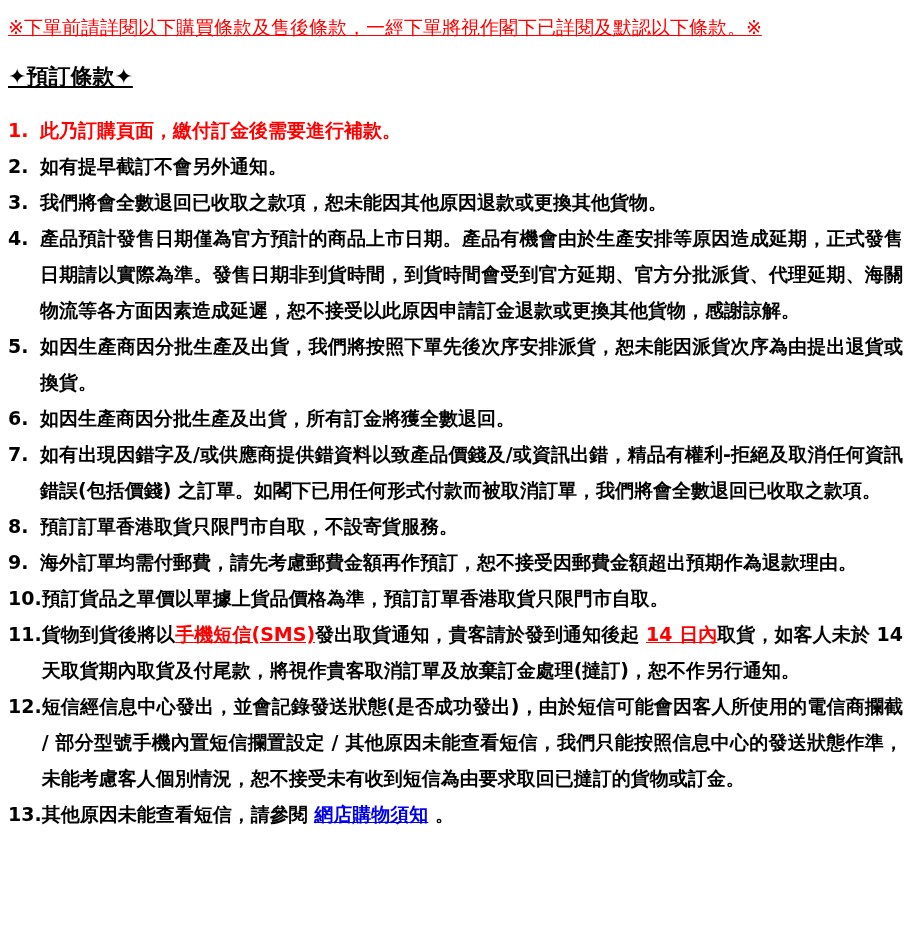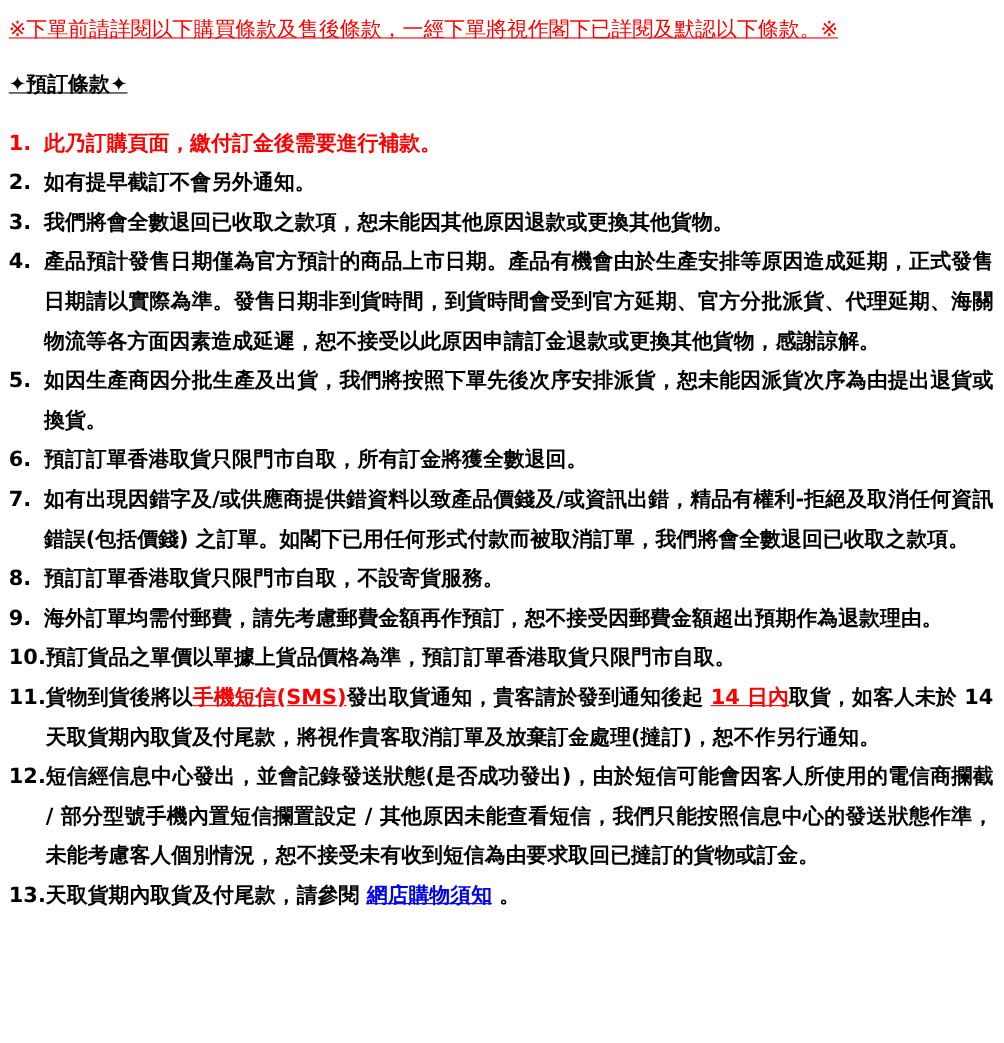--- a/index.html
+++ b/index.html
@@ -28,21 +28,21 @@
     color: var(--red);
     text-decoration: underline;
     font-size: 19px;
     line-height: 26px;
     margin: 4px 0 24px 0;
     font-weight: normal;
   }
   .section-title {
     color: var(--text);
     text-decoration: underline;
-    font-size: 19px;
+    font-size: 22px;
     line-height: 26px;
     margin: 0 0 22px 0;
     font-weight: bold;
   }
   .terms-list {
     margin: 0;
     padding: 0;
   }
   .term-item {
     display: flex;
@@ -96,21 +96,21 @@
       <div class="term-item">
         <span class="term-num">4.</span>
         <span class="term-text"><span>產品預計發售日期僅為官方預計的商品上市日期。產品有機會由於生產安排等原因造成延期，正式發售日期請以實際為準。發售日期非到貨時間，到貨時間會受到官方延期、官方分批派貨、代理延期、海關物流等各方面因素造成延遲，恕不接受以此原因申請訂金退款或更換其他貨物，感謝諒解。</span></span>
       </div>
       <div class="term-item">
         <span class="term-num">5.</span>
         <span class="term-text"><span>如因生產商因分批生產及出貨，我們將按照下單先後次序安排派貨，恕未能因派貨次序為由提出退貨或換貨。</span></span>
       </div>
       <div class="term-item">
         <span class="term-num">6.</span>
-        <span class="term-text"><span>預訂訂單香港取貨只限門市自取，所有訂金將獲全數退回。</span></span>
+        <span class="term-text"><span>如因生產商因分批生產及出貨，所有訂金將獲全數退回。</span></span>
       </div>
       <div class="term-item">
         <span class="term-num">7.</span>
         <span class="term-text"><span>如有出現因錯字及/或供應商提供錯資料以致產品價錢及/或資訊出錯，精品有權利-拒絕及取消任何資訊錯誤(包括價錢) 之訂單。如閣下已用任何形式付款而被取消訂單，我們將會全數退回已收取之款項。</span></span>
       </div>
       <div class="term-item">
         <span class="term-num">8.</span>
         <span class="term-text"><span>預訂訂單香港取貨只限門市自取，不設寄貨服務。</span></span>
       </div>
       <div class="term-item">
@@ -124,16 +124,16 @@
       <div class="term-item">
         <span class="term-num">11.</span>
         <span class="term-text"><span>貨物到貨後將以</span><span class="seg-red-underline">手機短信(SMS)</span><span>發出取貨通知，貴客請於發到通知後起 </span><span class="seg-red-underline">14 日內</span><span>取貨，如客人未於 14 天取貨期內取貨及付尾款，將視作貴客取消訂單及放棄訂金處理(撻訂)，恕不作另行通知。</span></span>
       </div>
       <div class="term-item">
         <span class="term-num">12.</span>
         <span class="term-text"><span>短信經信息中心發出，並會記錄發送狀態(是否成功發出)，由於短信可能會因客人所使用的電信商攔截 / 部分型號手機內置短信攔置設定 / 其他原因未能查看短信，我們只能按照信息中心的發送狀態作準，未能考慮客人個別情況，恕不接受未有收到短信為由要求取回已撻訂的貨物或訂金。</span></span>
       </div>
       <div class="term-item">
         <span class="term-num">13.</span>
-        <span class="term-text"><span>天取貨期內取貨及付尾款，請參閱 </span><a class="seg-link" href="#">網店購物須知</a><span> 。</span></span>
+        <span class="term-text"><span>其他原因未能查看短信，請參閱 </span><a class="seg-link" href="#">網店購物須知</a><span> 。</span></span>
       </div>
     </div>
 </div>
 
 </body></html>

